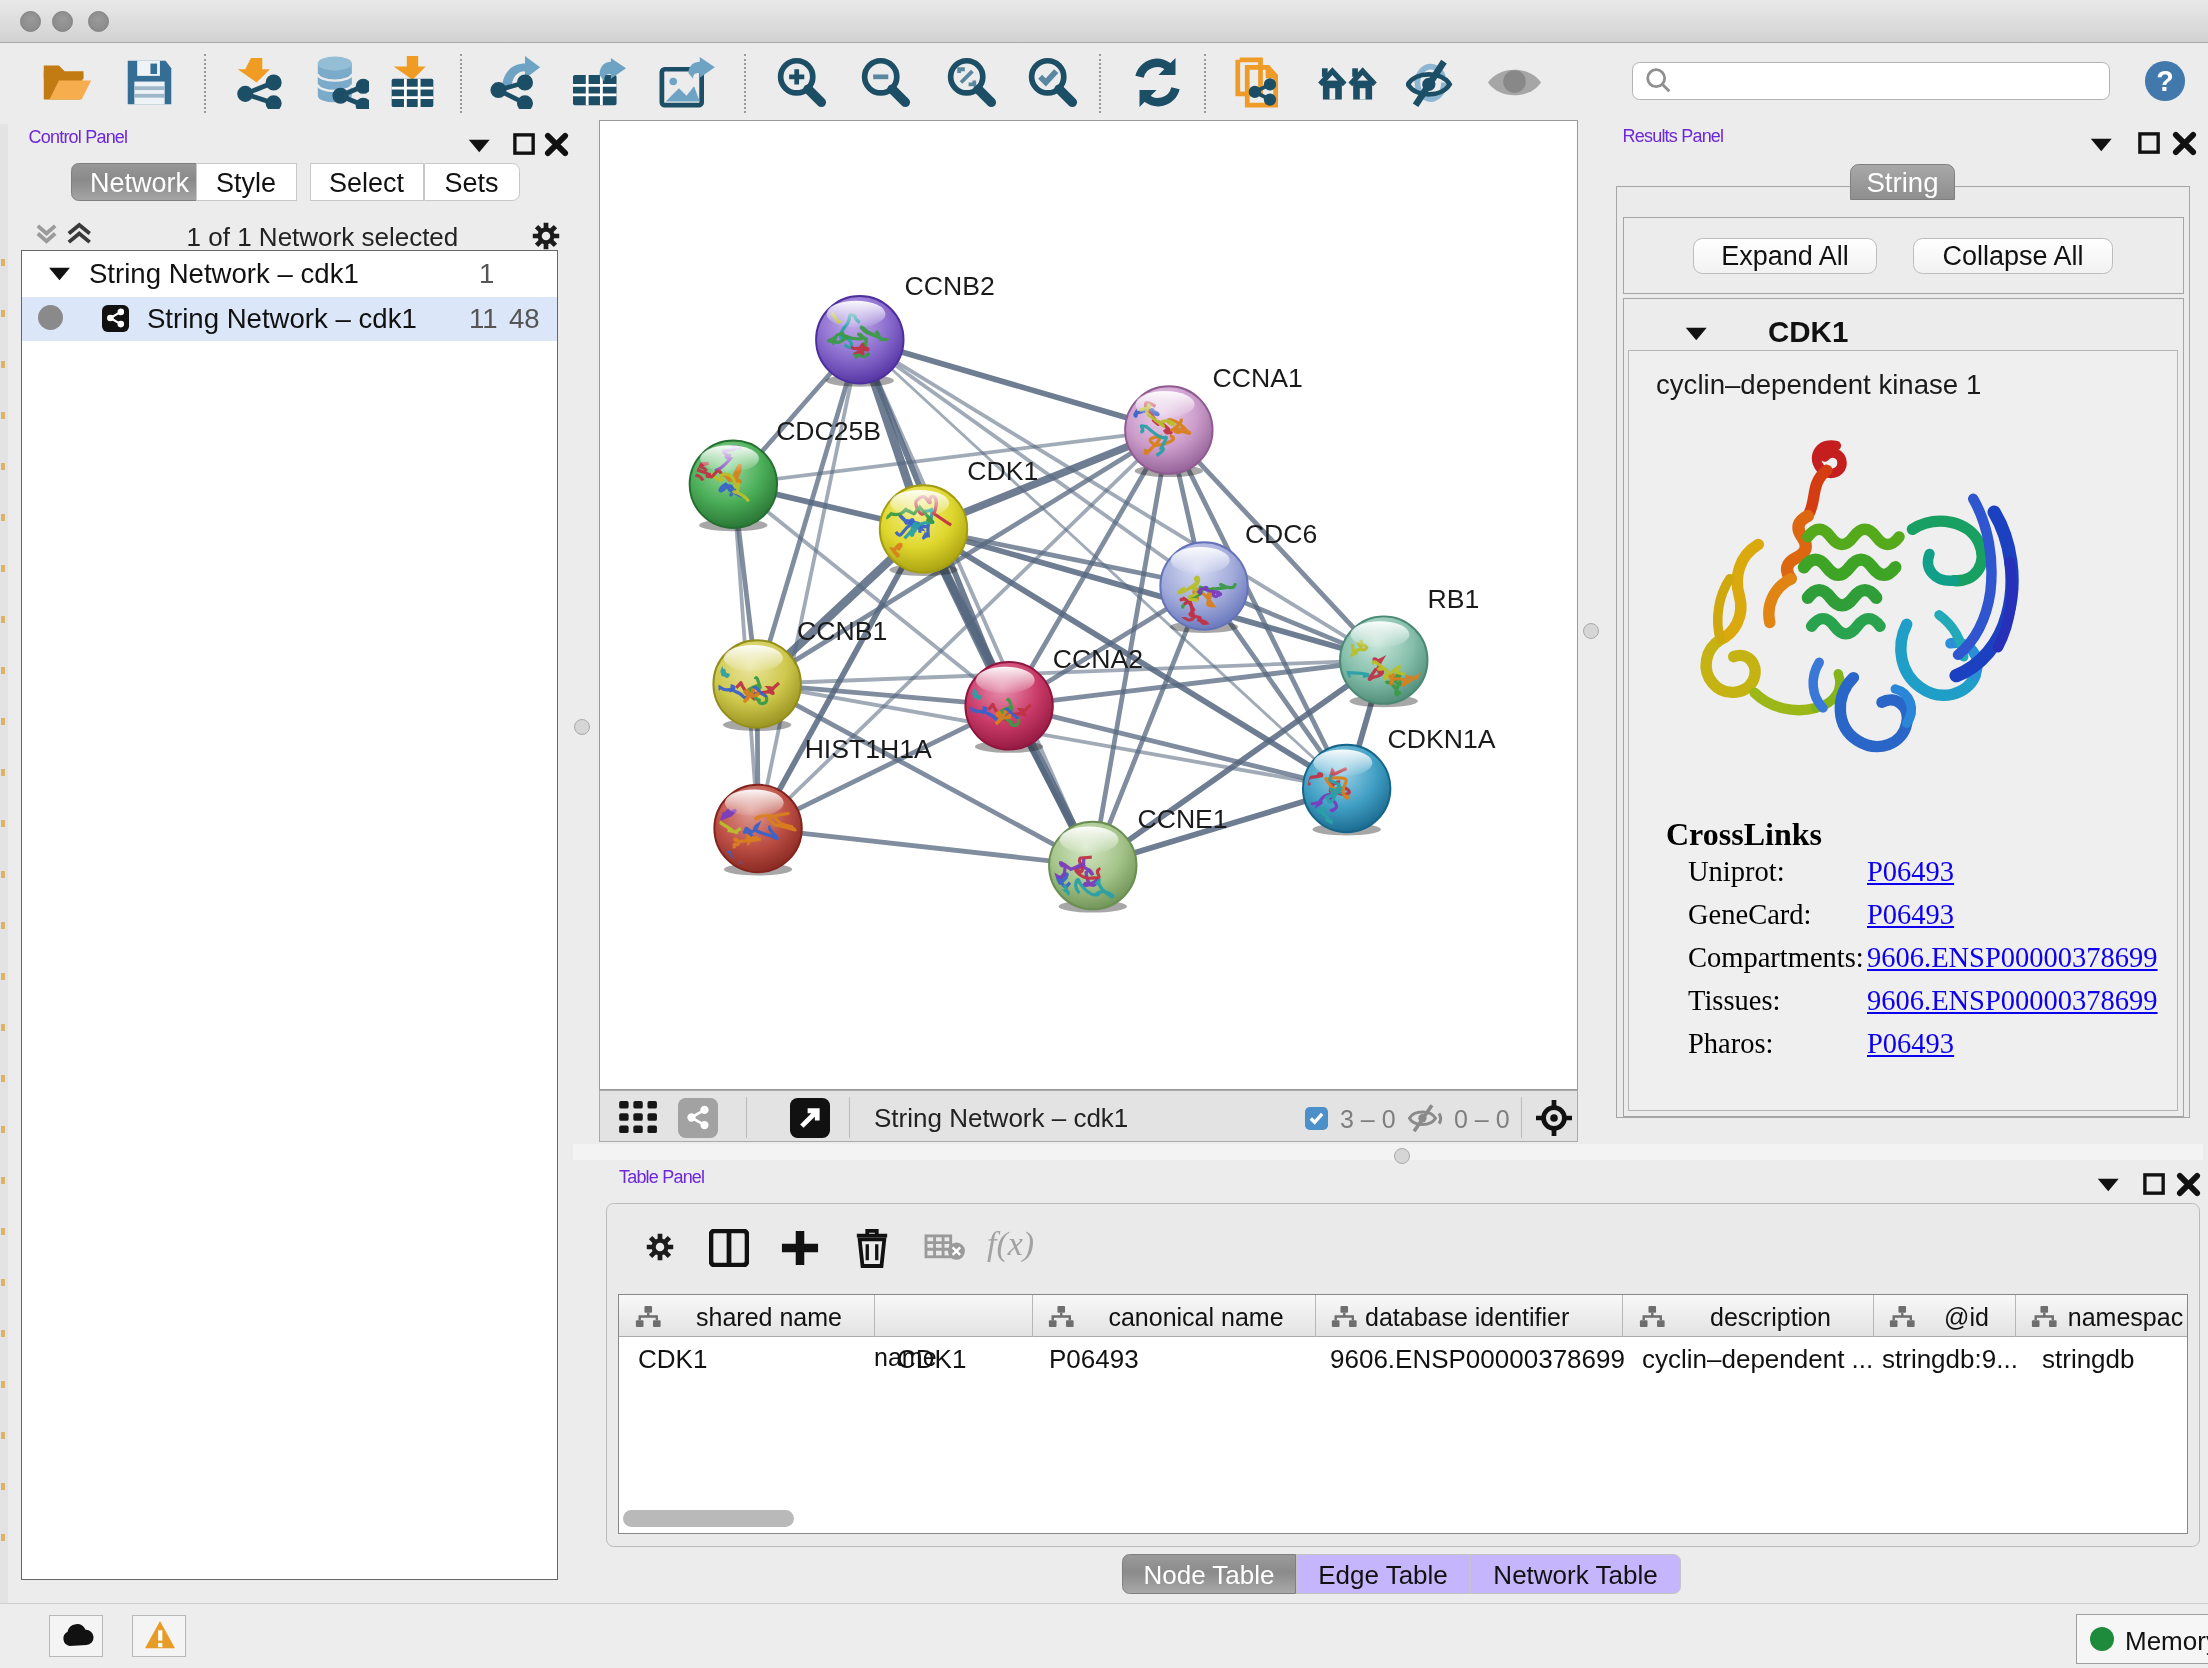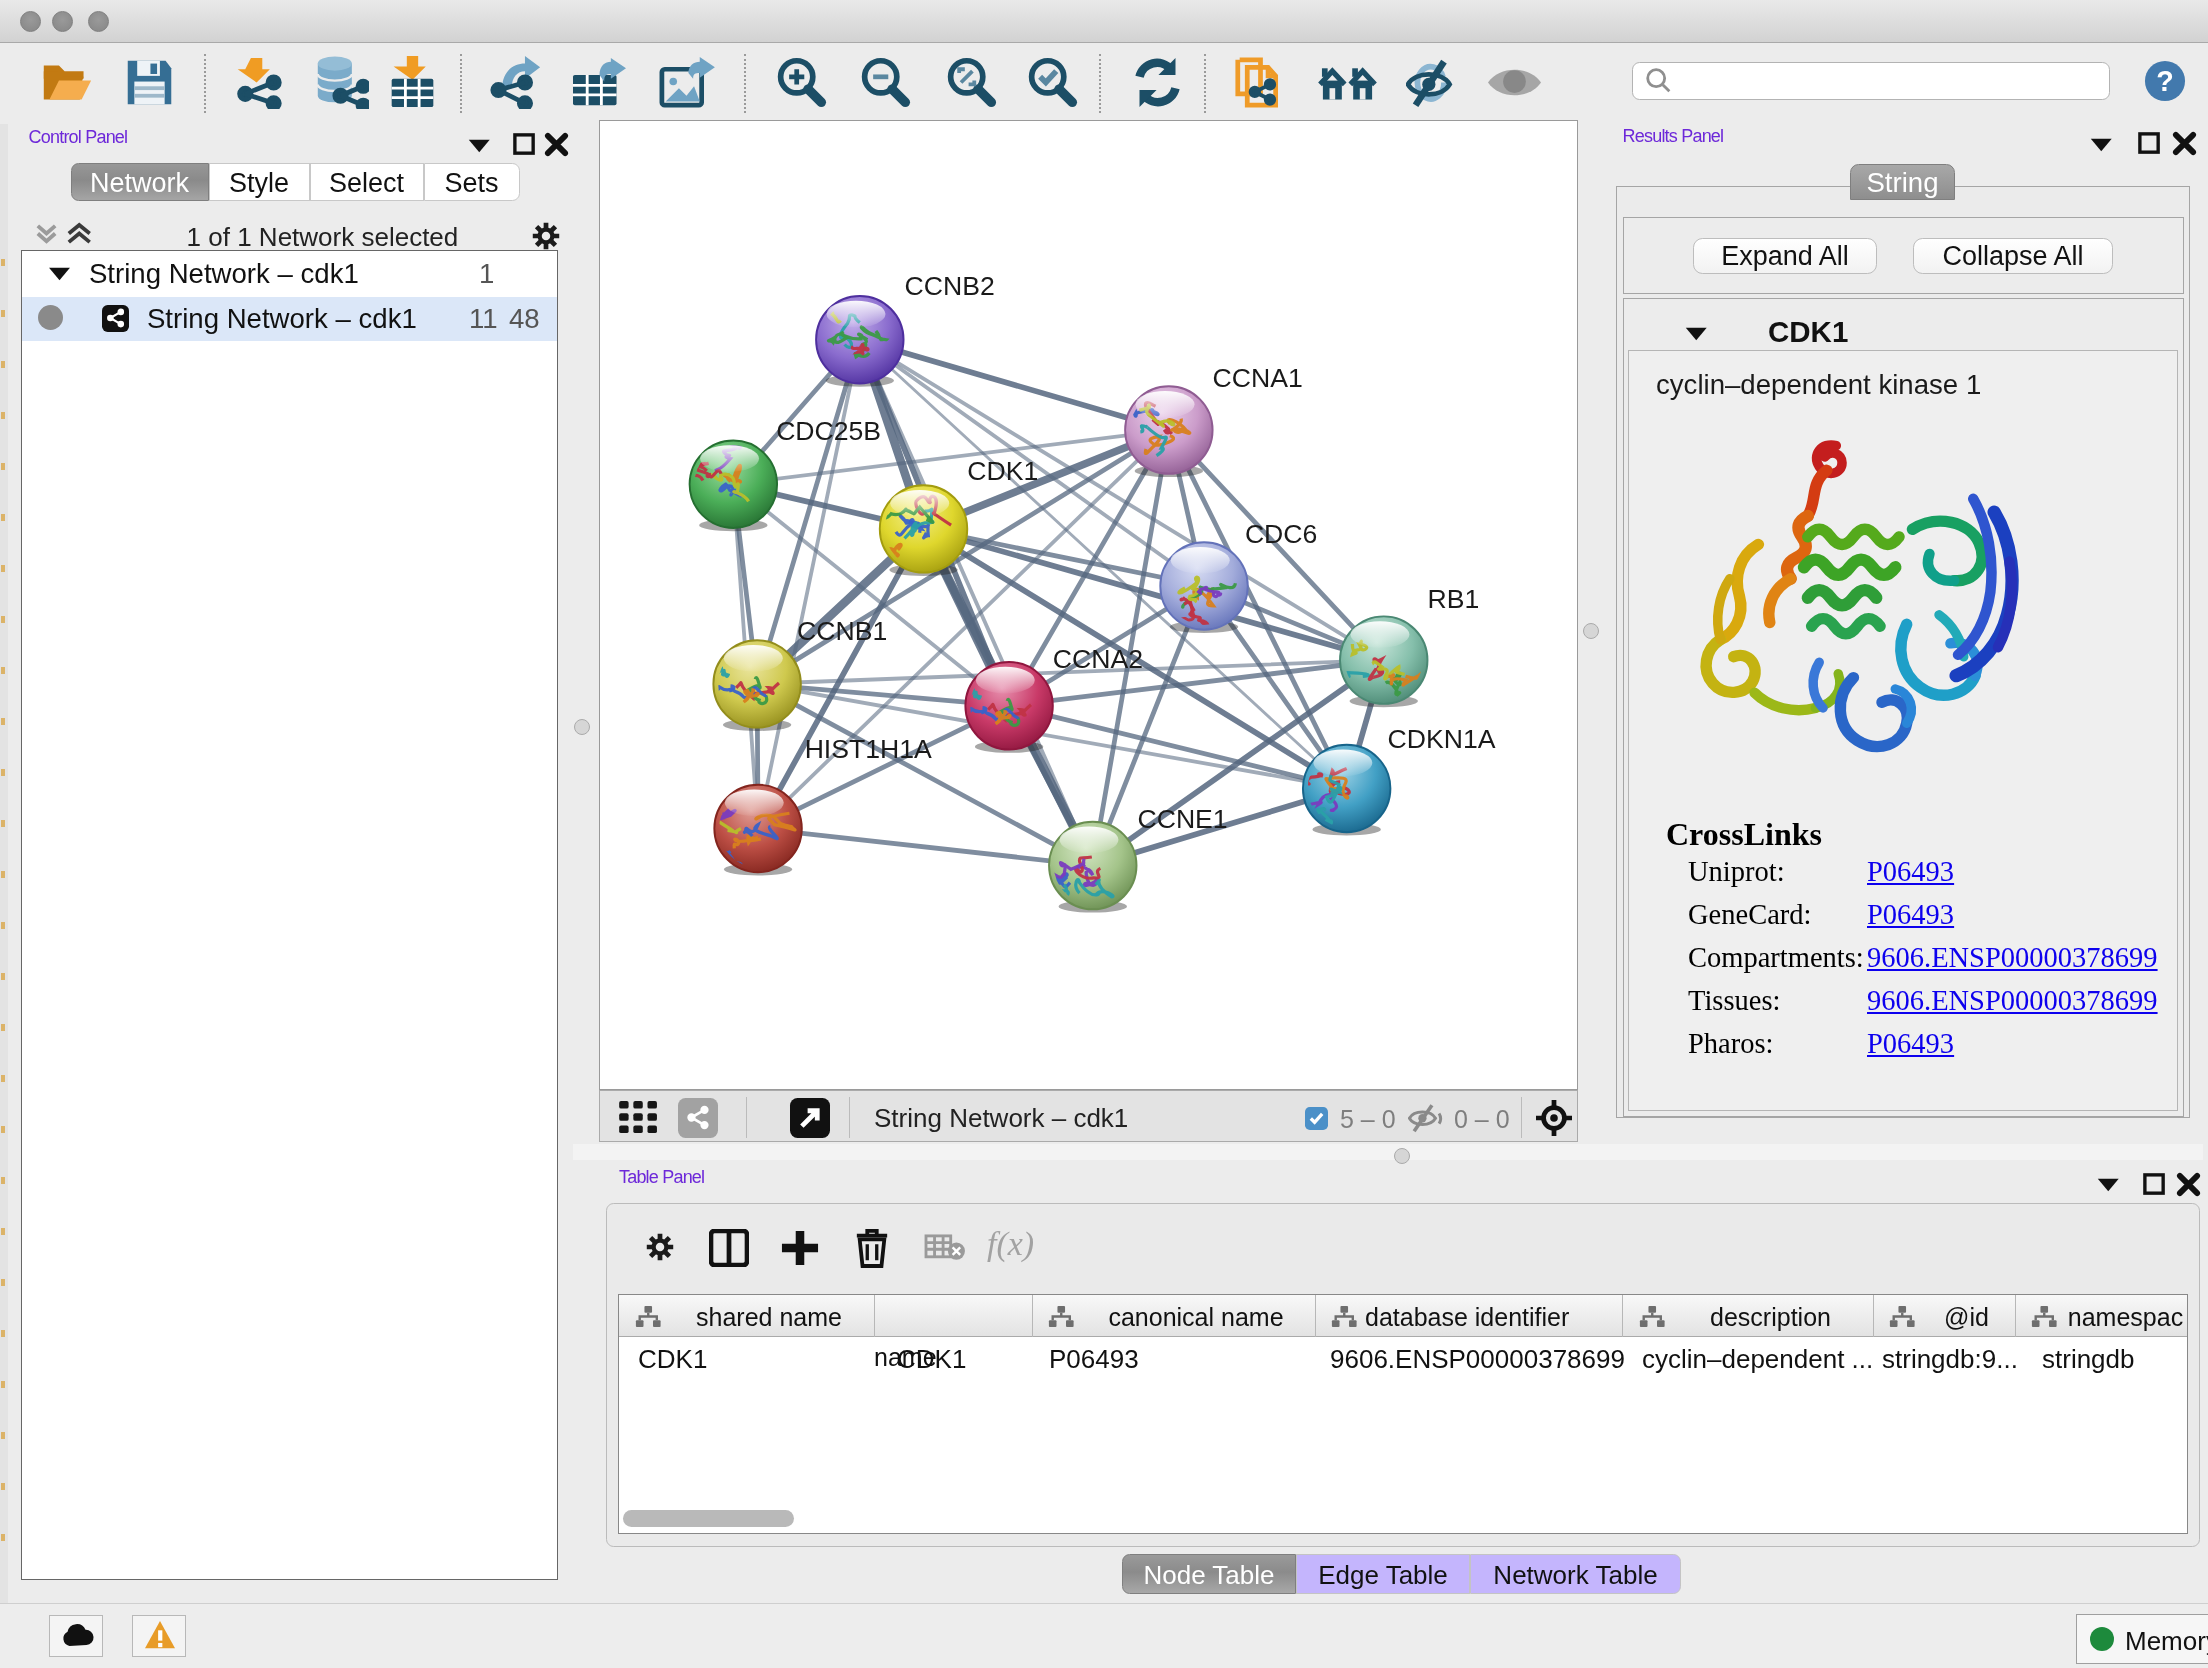--- a/index.html
+++ b/index.html
@@ -235,21 +235,21 @@
       <path d="M4 6 h22 l-11 13 z" fill="#111"></path>
     </svg>
   <svg style="position:absolute;left:504px;top:7.6px;" width="25" height="25" viewBox="0 0 26 26">
       <rect x="3" y="3" width="19" height="19" fill="none" stroke="#111" stroke-width="3.5"></rect>
     </svg>
   <svg style="position:absolute;left:536px;top:7.6px;" width="25" height="25" viewBox="0 0 26 26">
       <path d="M4 4 L22 22 M22 4 L4 22" stroke="#111" stroke-width="6" stroke-linecap="round"></path>
     </svg>
 
   <div class="tab tabsel" style="left:63px;top:39px;width:138px;border-radius:7.6px 0 0 7.6px;">Network</div>
-  <div class="tab" style="left:201px;top:39px;width:101px;">Style</div>
+  <div class="tab" style="left:188px;top:39px;width:101px;">Style</div>
   <div class="tab" style="left:302px;top:39px;width:114px;">Select</div>
   <div class="tab" style="left:416px;top:39px;width:96px;border-radius:0 7.6px 7.6px 0;">Sets</div>
 
   <svg style="position:absolute;left:25px;top:97px;" width="27" height="27" viewBox="0 0 28 28">
       <g fill="none" stroke="#9b9b9b" stroke-width="4">
         <path d="M5 5 l9 8 9-8"></path>
         <path d="M5 13 l9 8 9-8"></path>
       </g>
     </svg>
   <svg style="position:absolute;left:57px;top:97px;" width="28.5" height="27" viewBox="0 0 30 28">
@@ -624,21 +624,21 @@
   <div style="position:absolute;left:190px;top:6.7px;width:40px;height:40px;border-radius:7.6px;background:#111;"></div>
   <svg style="position:absolute;left:198px;top:14.3px;" width="25" height="25" viewBox="0 0 26 26">
     <path d="M4 22 L18 8 M10 6 h10 v10" stroke="#fff" stroke-width="5" fill="none"></path>
   </svg>
   <div style="position:absolute;left:249px;top:5.7px;height:41px;border-left:1px solid #bbb;"></div>
   <div style="position:absolute;left:274px;top:12.4px;font-size:26px;color:#222;">String Network – cdk1</div>
   <div style="position:absolute;left:705px;top:16px;width:23px;height:23px;background:#4b90c8;border-radius:4.8px;"></div>
   <svg style="position:absolute;left:708px;top:19px;" width="17" height="17" viewBox="0 0 18 18">
       <path d="M3 9 l4 4 8 -9" stroke="#fff" stroke-width="3.5" fill="none"></path>
     </svg>
-  <div style="position:absolute;left:740px;top:14.3px;font-size:25px;color:#7e7e7e;">5 – 0</div>
+  <div style="position:absolute;left:740px;top:14.3px;font-size:25px;color:#7e7e7e;">3 – 0</div>
   <svg style="position:absolute;left:808px;top:13.3px;" width="36" height="28.5" viewBox="0 0 60 48">
     <path d="M2 24 C10 10 38 10 46 24 C38 38 10 38 2 24 Z" fill="none" stroke="#8a8a8a" stroke-width="5"></path>
     <circle cx="24" cy="24" r="7" fill="#8a8a8a"></circle>
     <path d="M40 2 L10 46" stroke="#8a8a8a" stroke-width="6"></path>
     <path d="M52 16 a16 16 0 0 1 0 17" fill="none" stroke="#8a8a8a" stroke-width="5"></path>
   </svg>
   <div style="position:absolute;left:854px;top:14.3px;font-size:25px;color:#7e7e7e;">0 – 0</div>
   <div style="position:absolute;left:921px;top:5.7px;height:41px;border-left:1px solid #bbb;"></div>
   <svg style="position:absolute;left:936px;top:8.6px;" width="36" height="36" viewBox="0 0 38 38">
     <circle cx="19" cy="19" r="11" fill="none" stroke="#111" stroke-width="5"></circle>

